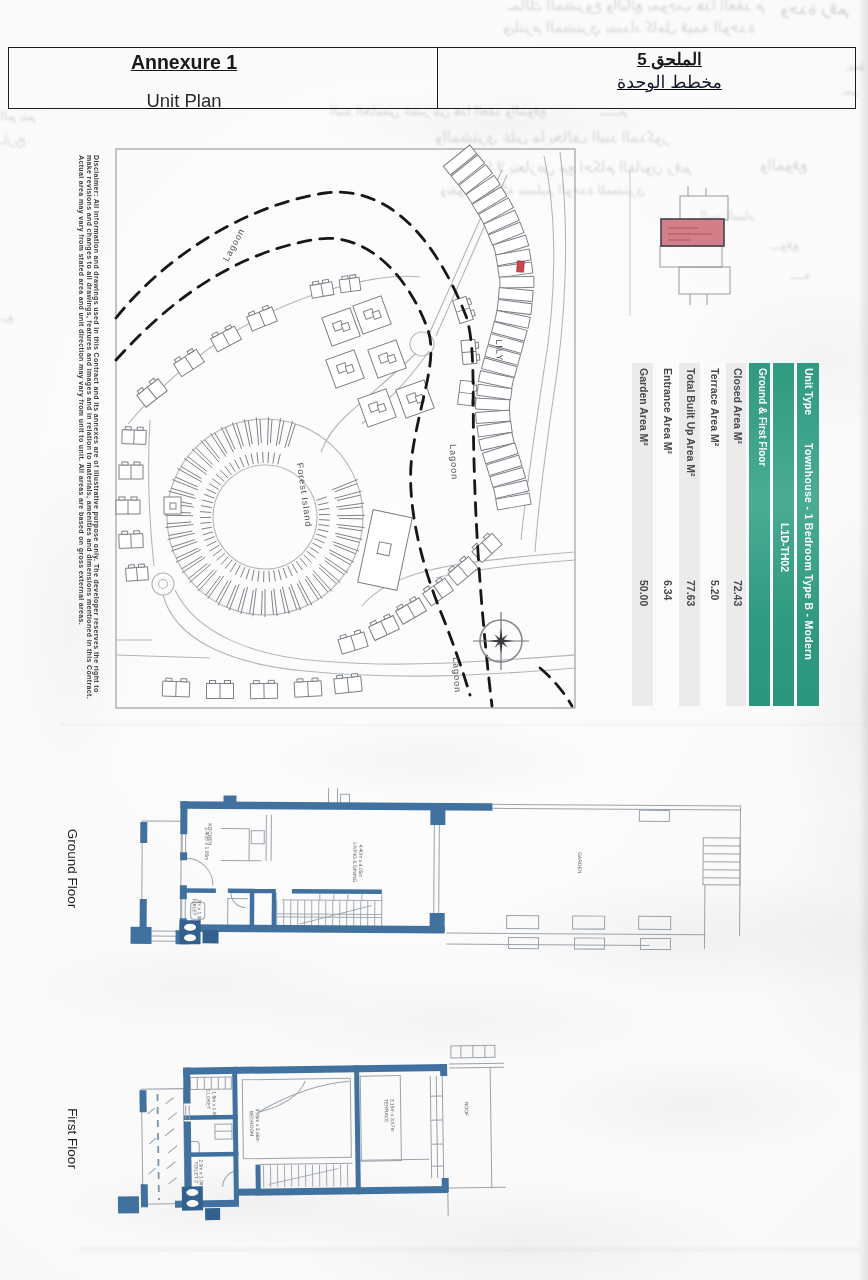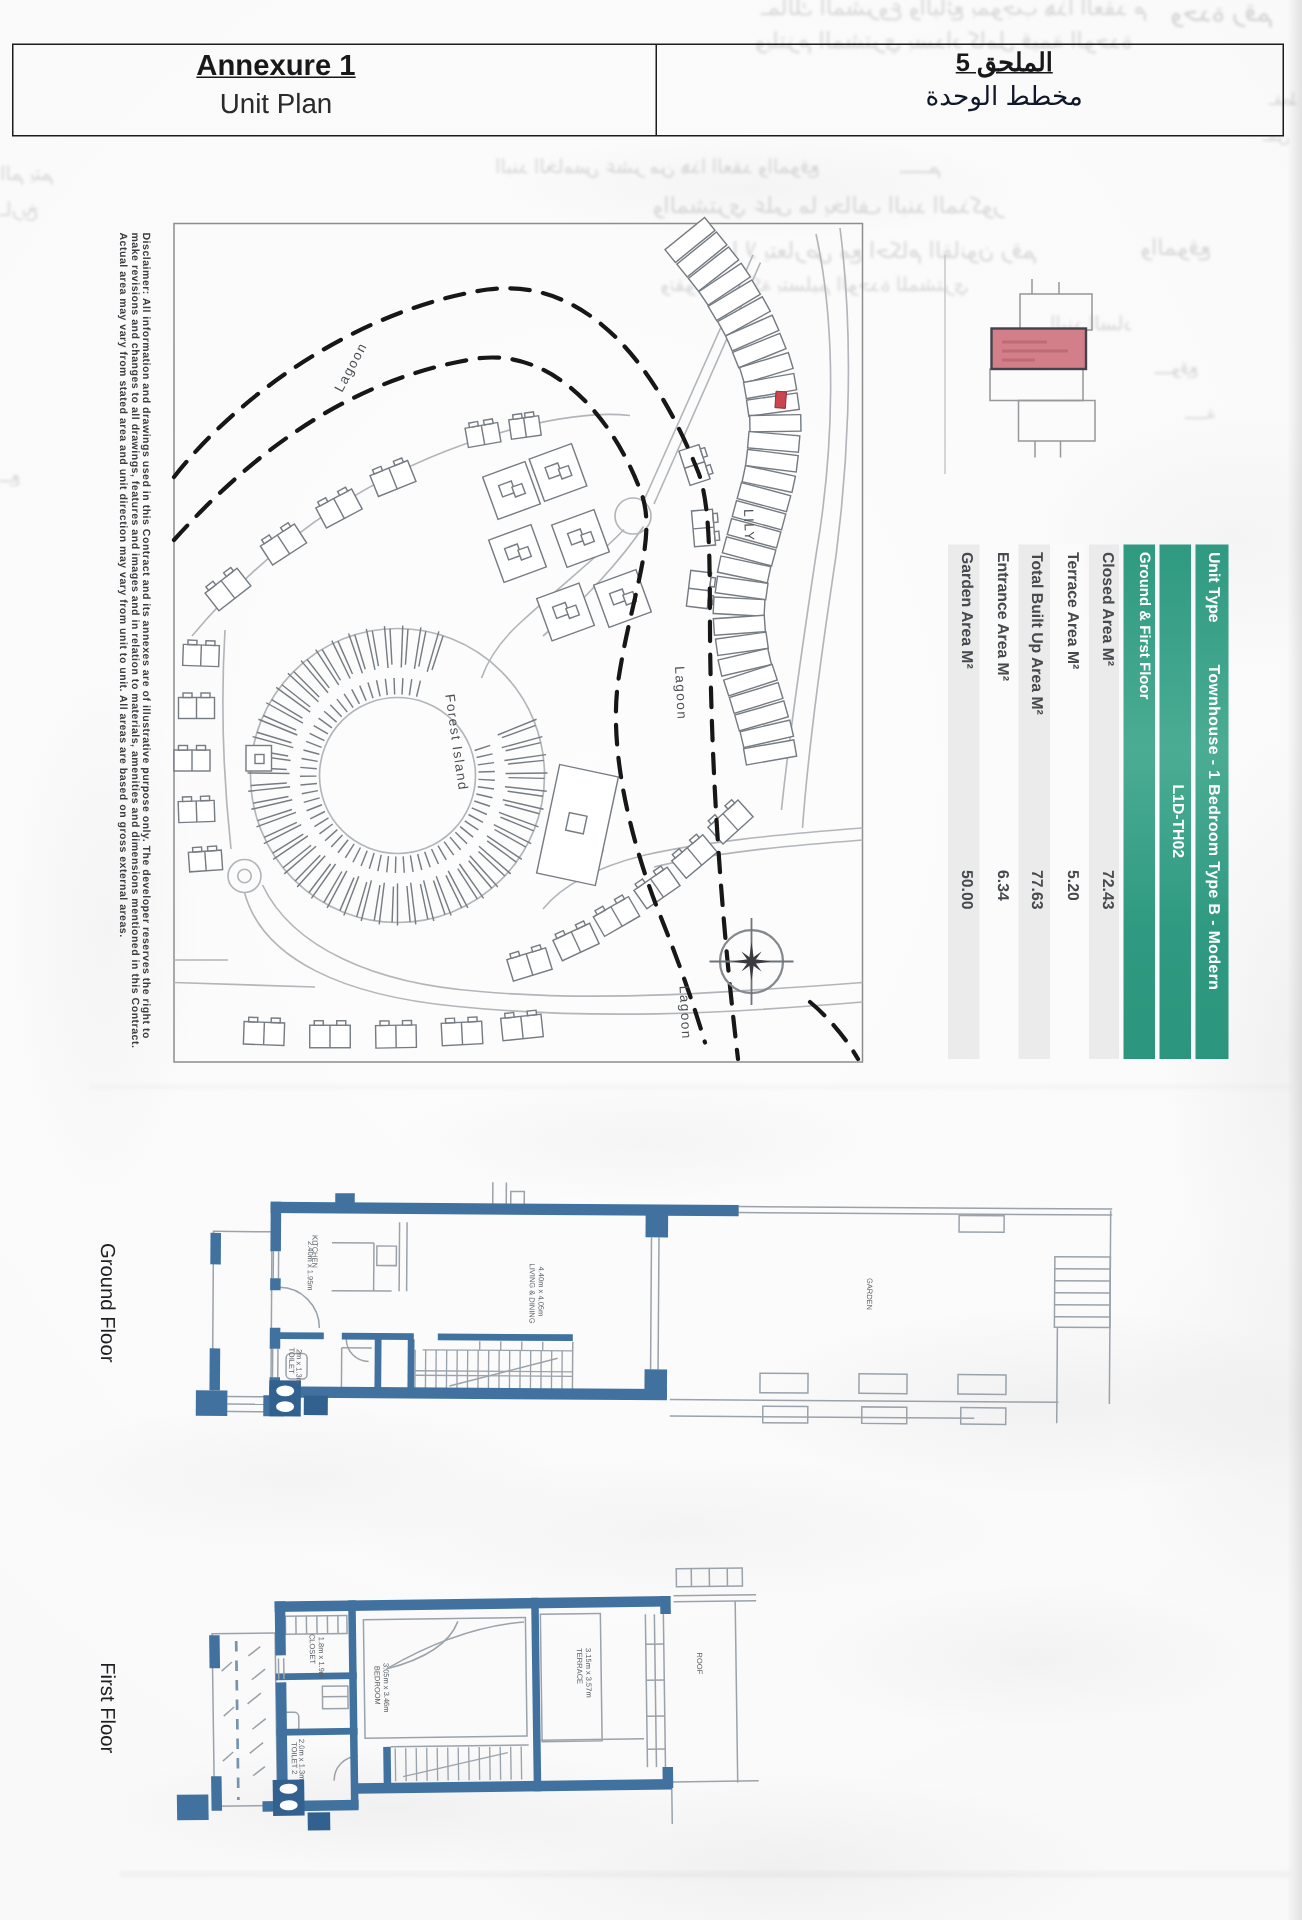--- a/index.html
+++ b/index.html
@@ -42,24 +42,24 @@
 <div class="bleed" style="left:760px;top:156px;">والموقع</div>
 <div class="bleed" style="left:440px;top:182px;font-size:13px;">وتقوم الشركة بتسليم الوحدة للمشتري</div>
 <div class="bleed" style="left:700px;top:208px;font-size:13px;">البند الساد</div>
 <div class="bleed" style="left:770px;top:238px;font-size:12px;">ـــوقع</div>
 <div class="bleed" style="left:790px;top:268px;font-size:12px;">ــــة</div>
 <div class="bleed" style="left:846px;top:60px;font-size:11px;">ـقط</div>
 <div class="bleed" style="left:842px;top:84px;font-size:11px;">ـمن</div>
 <div class="bleed" style="left:0px;top:310px;font-size:12px;">ــع</div>
 <div class="bleed2" style="left:60px;top:724px;width:800px;border-top:1px solid #d4d4d4;height:0;"></div>
 
-<div class="abs" style="left:8px;top:29px;width:846px;height:60px;border:1.6px solid #1c1c1c;display:flex;">
+<div class="abs" style="left:8px;top:47px;width:846px;height:60px;border:1.6px solid #1c1c1c;display:flex;text-decoration:underline;">
  <div style="width:428px;border-right:1.4px solid #1c1c1c;text-align:center;padding-top:3px;">
    <div style="font-size:19.5px;font-weight:bold;text-decoration:underline;color:#18181a;margin-right:78px;">Annexure 1</div>
-   <div style="font-size:18.5px;color:#2a2a2c;margin-top:2px;margin-right:78px;">Unit Plan</div>
+   <div style="font-size:18.5px;color:#2a2a2c;margin-top:16px;margin-right:78px;">Unit Plan</div>
  </div>
  <div style="flex:1;text-align:center;padding-top:1px;">
    <div style="font-size:17px;font-weight:bold;text-decoration:underline;color:#18181a;margin-left:46px;">الملحق 5</div>
    <div style="font-size:17.5px;color:#0f172a;margin-top:2px;margin-left:46px;">مخطط الوحدة</div>
  </div>
 </div>
 
 <div class="abs" style="left:-189px;top:422px;width:556px;height:22px;
  transform:rotate(90deg);font-size:7px;line-height:7.4px;letter-spacing:0.35px;color:#3c3c40;
  font-weight:bold;">

